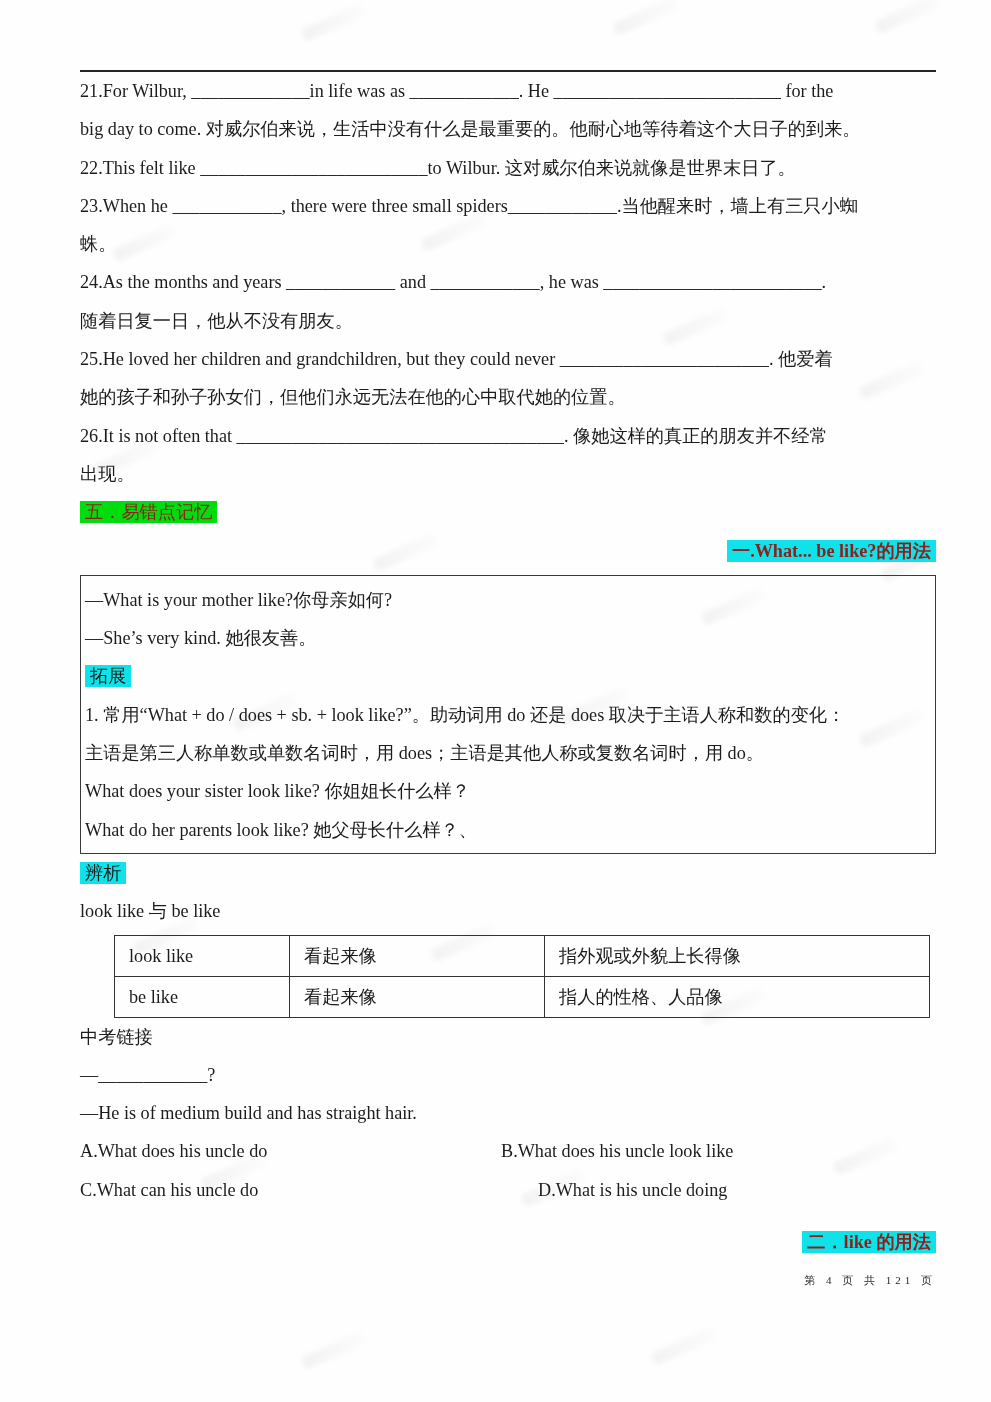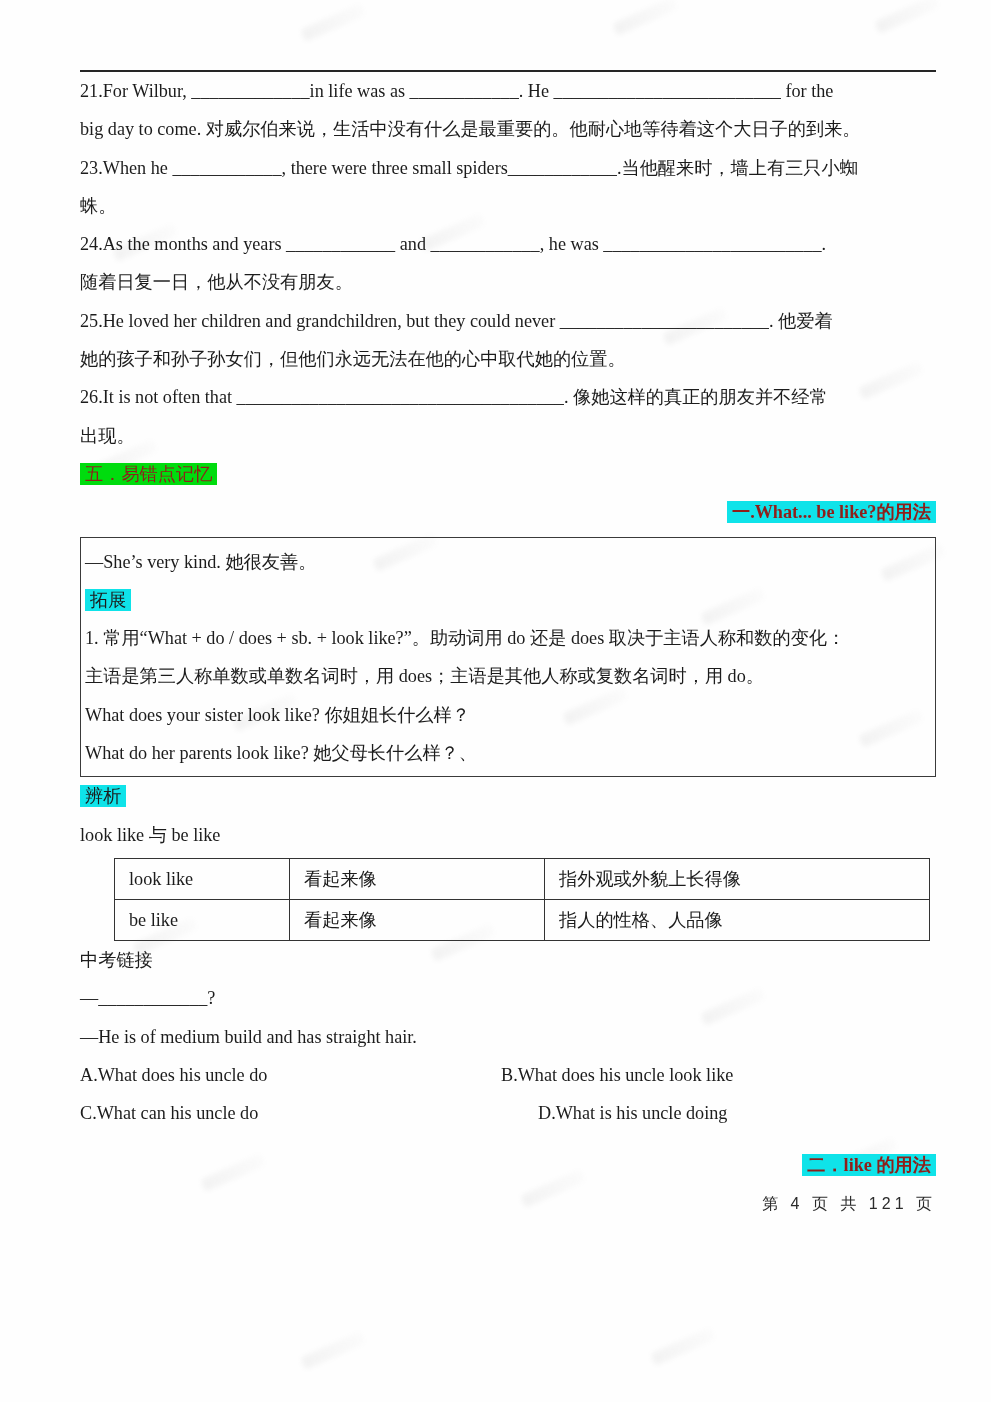--- a/index.html
+++ b/index.html
@@ -37,22 +37,22 @@
     padding:0 0 0 14px;
     overflow:hidden;
   }
   .col-a{width:160px;}
   .col-b{width:240px;}
   .col-c{width:370px;}
   .opt-left-1{display:inline-block;width:421px;}
   .opt-left-2{display:inline-block;width:458px;}
   .heading-2{margin-top:14px;}
   .footer-line{
-    font-family:Liberation Sans, sans-serif;
-    font-size:16px;letter-spacing:4px;color:#2b2b2b;
+    font-family:Liberation Serif, serif;
+    font-size:11px;letter-spacing:4px;color:#2b2b2b;
   }
   
   .wm{
     position:absolute;width:66px;height:13px;border-radius:4px;
     transform:rotate(-24deg);
     background:linear-gradient(90deg,rgba(140,140,140,.6),rgba(170,170,170,.2));
     filter:blur(2.6px);opacity:.16;pointer-events:none;
   }
 </style>
 </head>
@@ -82,34 +82,36 @@
   <div class="wm" style="left:832px;top:1150px;"></div>
   <div class="wm" style="left:300px;top:1344px;"></div>
   <div class="wm" style="left:650px;top:1340px;"></div>
 
   <div class="content">
 
     <hr class="top-rule">
 
     <p class="line">21.For Wilbur, _____________in life was as ____________. He _________________________ for the</p>
     <p class="line">big day to come. 对威尔伯来说，生活中没有什么是最重要的。他耐心地等待着这个大日子的到来。</p>
+    <p class="line">22.This felt like _________________________to Wilbur. 这对威尔伯来说就像是世界末日了。</p>
     <p class="line">23.When he ____________, there were three small spiders____________.当他醒来时，墙上有三只小蜘</p>
     <p class="line">蛛。</p>
     <p class="line">24.As the months and years ____________ and ____________, he was ________________________.</p>
     <p class="line">随着日复一日，他从不没有朋友。</p>
     <p class="line">25.He loved her children and grandchildren, but they could never _______________________. 他爱着</p>
     <p class="line">她的孩子和孙子孙女们，但他们永远无法在他的心中取代她的位置。</p>
     <p class="line">26.It is not often that ____________________________________. 像她这样的真正的朋友并不经常</p>
     <p class="line">出现。</p>
 
     <p class="line"><span class="hl-green">五．易错点记忆</span></p>
 
     <p class="line center"><span class="hl-cyan head-red">一.What... be like?的用法</span></p>
 
     <div class="grammar-box">
+      <p class="line">—What is your mother like?你母亲如何?</p>
       <p class="line">—She’s very kind. 她很友善。</p>
       <p class="line"><span class="hl-cyan">拓展</span></p>
       <p class="line">1. 常用“What + do / does + sb. + look like?”。助动词用 do 还是 does 取决于主语人称和数的变化：</p>
       <p class="line">主语是第三人称单数或单数名词时，用 does；主语是其他人称或复数名词时，用 do。</p>
       <p class="line">What does your sister look like?  你姐姐长什么样？</p>
       <p class="line">What do her parents look like?  她父母长什么样？、</p>
     </div>
 
     <p class="line"><span class="hl-cyan">辨析</span></p>
     <p class="line">look like 与 be like</p>

